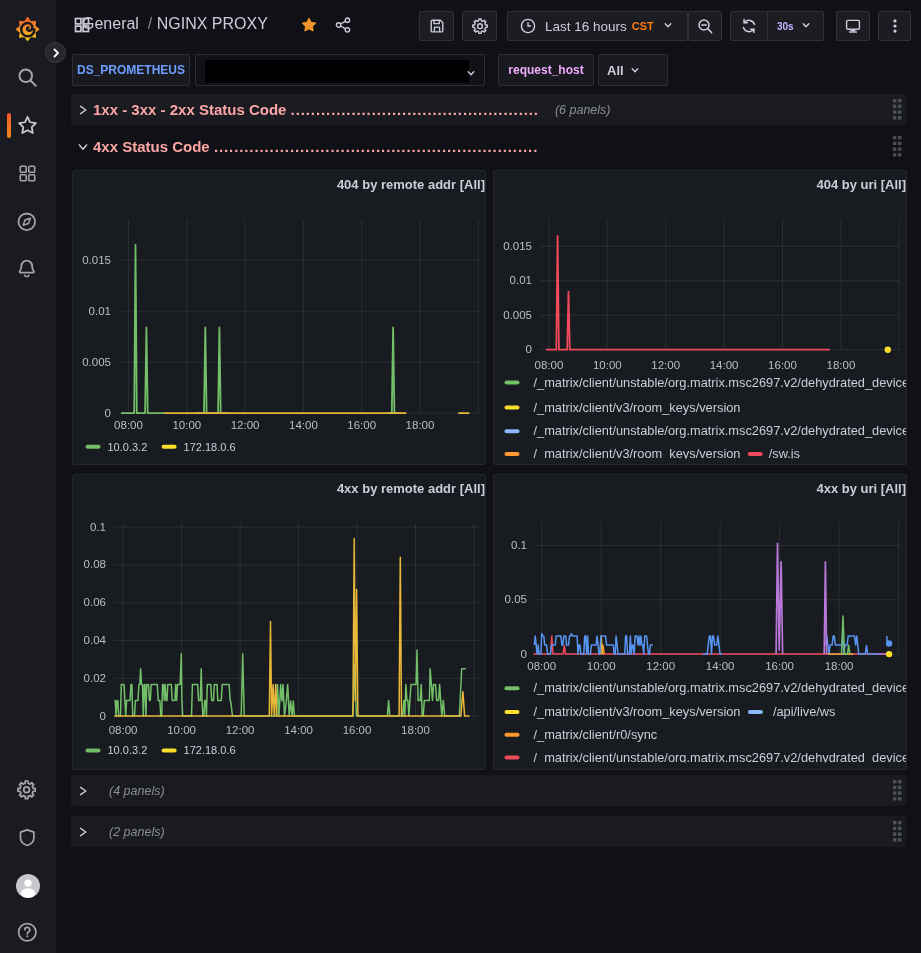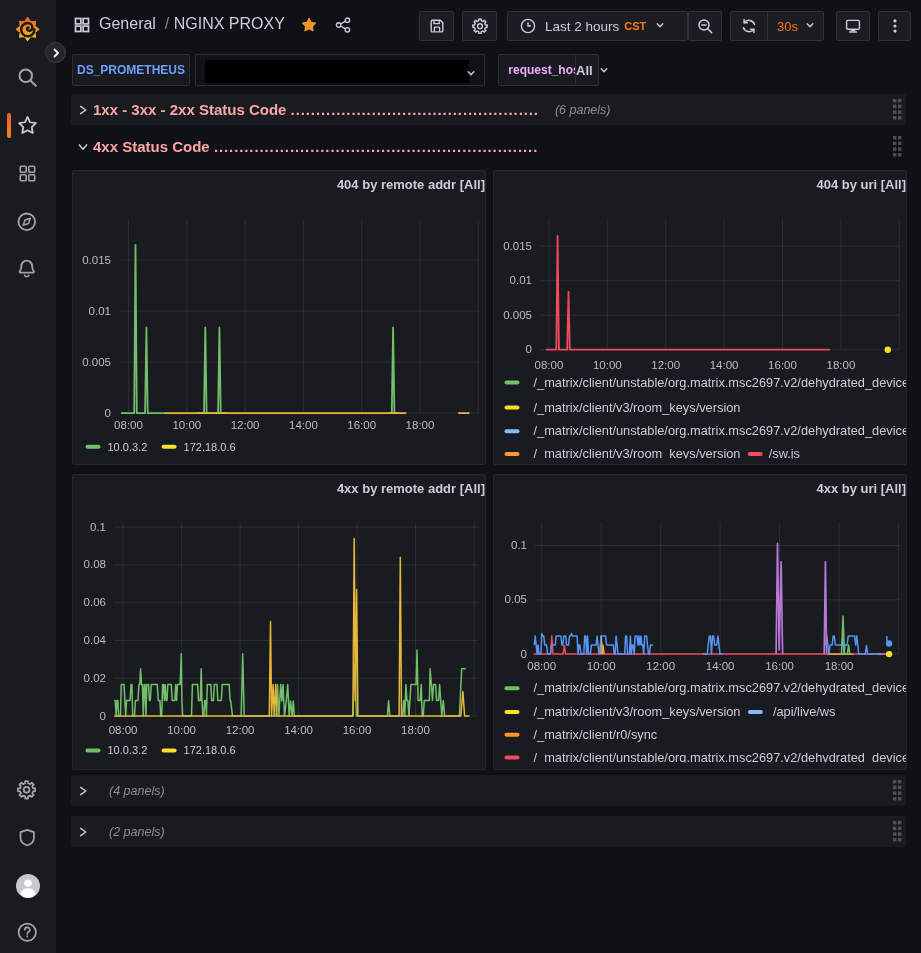--- a/index.html
+++ b/index.html
@@ -77,21 +77,21 @@
         </svg>
       </div>
     </div>
     <div id="topbar">
       <div class="abs" style="left:18px;top:17px"><svg width="16" height="16" viewBox="0 0 16 16" fill="none" style="">
           <rect x="1.5" y="1.5" width="5.4" height="5.4" stroke="#ccccdc" stroke-width="1.7"></rect>
           <rect x="9.1" y="1.5" width="5.4" height="5.4" stroke="#ccccdc" stroke-width="1.7"></rect>
           <rect x="1.5" y="9.1" width="5.4" height="5.4" stroke="#ccccdc" stroke-width="1.7"></rect>
           <rect x="9.1" y="9.1" width="5.4" height="5.4" stroke="#ccccdc" stroke-width="1.7"></rect>
         </svg></div>
-      <div class="abs" style="left:43px;top:15px;font-size:16px;color:#ccccdc;white-space:nowrap">General&nbsp; <span style="color:#85868e">/</span> NGINX PROXY</div>
+      <div class="abs" style="left:26px;top:15px;font-size:16px;color:#ccccdc;white-space:nowrap">General&nbsp; <span style="color:#85868e">/</span> NGINX PROXY</div>
       <div class="abs" style="left:245px;top:17px"><svg width="18" height="18" viewBox="0 0 18 18" fill="none" style="transform:scale(0.89);transform-origin:0 0">
           <path d="M9 1.6l2.2 4.6 5 .7-3.6 3.5.9 5-4.5-2.4-4.5 2.4.9-5L1.8 6.9l5-.7z" stroke="#f2952c" stroke-width="1.5" fill="#f2952c" stroke-linejoin="round"></path>
         </svg></div>
       <div class="abs" style="left:279px;top:17px"><svg width="16" height="16" viewBox="0 0 16 16" fill="none" style="">
           <circle cx="12.4" cy="3.2" r="2.2" stroke="#ccccdc" stroke-width="1.4"></circle>
           <circle cx="3.6" cy="8" r="2.2" stroke="#ccccdc" stroke-width="1.4"></circle>
           <circle cx="12.4" cy="12.8" r="2.2" stroke="#ccccdc" stroke-width="1.4"></circle>
           <line x1="5.6" y1="7" x2="10.5" y2="4.2" stroke="#ccccdc" stroke-width="1.4"></line>
           <line x1="5.6" y1="9" x2="10.5" y2="11.8" stroke="#ccccdc" stroke-width="1.4"></line>
         </svg></div>
@@ -106,42 +106,42 @@
         <svg width="16" height="17" viewBox="0 0 16 17" fill="none" style="">
           <path d="M6.74 2.74 L6.86 0.99 L9.14 0.99 L9.26 2.74 L10.97 3.45 L12.29 2.29 L13.91 3.91 L12.75 5.23 L13.46 6.94 L15.21 7.06 L15.21 9.34 L13.46 9.46 L12.75 11.17 L13.91 12.49 L12.29 14.11 L10.97 12.95 L9.26 13.66 L9.14 15.41 L6.86 15.41 L6.74 13.66 L5.03 12.95 L3.71 14.11 L2.09 12.49 L3.25 11.17 L2.54 9.46 L0.79 9.34 L0.79 7.06 L2.54 6.94 L3.25 5.23 L2.09 3.91 L3.71 2.29 L5.03 3.45 Z" stroke="#ccccdc" stroke-width="1.4" stroke-linejoin="round"></path>
           <circle cx="8" cy="8.2" r="2.4" stroke="#ccccdc" stroke-width="1.4"></circle>
         </svg>
       </div>
       <div class="btn" style="left:451px;width:181px;justify-content:flex-start;padding-left:12px">
         <svg width="16" height="16" viewBox="0 0 16 16" fill="none" style="">
           <circle cx="8" cy="8" r="6.6" stroke="#ccccdc" stroke-width="1.4"></circle>
           <path d="M8 4.6V8h2.6" stroke="#ccccdc" stroke-width="1.4" stroke-linecap="round"></path>
         </svg>
-        <span style="font-size:13.5px;margin-left:9px;color:#ccccdc;white-space:nowrap">Last 2 hours</span>
+        <span style="font-size:13.5px;margin-left:9px;color:#ccccdc;white-space:nowrap">Last 16 hours</span>
         <span style="font-size:11px;font-weight:bold;color:#ff780a;margin-left:5px">CST</span>
         <span style="margin-left:8px"><svg width="12" height="12" viewBox="0 0 12 12" fill="none" style="">
             <path d="M3.2 4.7l2.8 3 2.8-3" stroke="#ccccdc" stroke-width="1.4" fill="none" stroke-linecap="round" stroke-linejoin="round"></path>
           </svg></span>
       </div>
       <div class="btn" style="left:632px;width:34px">
         <svg width="16" height="16" viewBox="0 0 16 16" fill="none" style="">
           <circle cx="7" cy="7" r="5" stroke="#ccccdc" stroke-width="1.5"></circle>
           <line x1="10.8" y1="10.8" x2="14.6" y2="14.6" stroke="#ccccdc" stroke-width="1.5" stroke-linecap="round"></line>
           <line x1="4.8" y1="7" x2="9.2" y2="7" stroke="#ccccdc" stroke-width="1.5" stroke-linecap="round"></line>
         </svg>
       </div>
       <div class="btn" style="left:674px;width:94px;justify-content:flex-start;padding-left:10px">
         <svg width="16" height="16" viewBox="0 0 16 16" fill="none" style="">
           <path d="M13.6 6.4A6 6 0 0 0 3.2 4.6" stroke="#ccccdc" stroke-width="1.5" stroke-linecap="round"></path>
           <path d="M3.1 1.6v3.2h3.2" stroke="#ccccdc" stroke-width="1.5" stroke-linecap="round" stroke-linejoin="round"></path>
           <path d="M2.4 9.6a6 6 0 0 0 10.4 1.8" stroke="#ccccdc" stroke-width="1.5" stroke-linecap="round"></path>
           <path d="M12.9 14.4v-3.2H9.7" stroke="#ccccdc" stroke-width="1.5" stroke-linecap="round" stroke-linejoin="round"></path>
         </svg>
         <span style="width:1px;height:30px;background:#2f3239;margin-left:10px"></span>
-        <span style="font-size:13px;color:#f97316;margin-left:9px;font-weight:normal">30s</span>
+        <span style="font-size:10px;color:#c4b5fd;margin-left:9px;font-weight:bold">30s</span>
         <span style="margin-left:6px"><svg width="12" height="12" viewBox="0 0 12 12" fill="none" style="">
             <path d="M3.2 4.7l2.8 3 2.8-3" stroke="#ccccdc" stroke-width="1.4" fill="none" stroke-linecap="round" stroke-linejoin="round"></path>
           </svg></span>
       </div>
       <div class="btn" style="left:780px;width:34px">
         <svg width="16" height="16" viewBox="0 0 16 16" fill="none" style="">
           <rect x="1.6" y="2.4" width="12.8" height="8.8" rx="1.2" stroke="#ccccdc" stroke-width="1.4"></rect>
           <rect x="5.6" y="11.2" width="4.8" height="2.2" fill="#ccccdc"></rect>
           <line x1="4" y1="14" x2="12" y2="14" stroke="#ccccdc" stroke-width="1.4"></line>
         </svg>
@@ -159,21 +159,21 @@
     </div>
     <div class="subbtn" style="left:195px;width:290px;background:#111217;border-color:#2c2f36">
       <span style="position:absolute;left:9px;top:5px;width:264px;height:23px;background:#000"></span>
       <span style="position:absolute;right:7px;top:10px"><svg width="12" height="12" viewBox="0 0 12 12" fill="none" style="">
           <path d="M3.2 4.7l2.8 3 2.8-3" stroke="#ccccdc" stroke-width="1.4" fill="none" stroke-linecap="round" stroke-linejoin="round"></path>
         </svg></span>
     </div>
     <div class="subbtn" style="left:498px;width:96px;justify-content:center">
       <span style="font-size:12px;font-weight:bold;color:#f0abfc">request_host</span>
     </div>
-    <div class="subbtn" style="left:575px;width:24px;">
+    <div class="subbtn" style="left:598px;width:70px;padding-left:8px">
       <span style="font-size:13px;font-weight:bold;color:#ccccdc">All</span>
       <span style="margin-left:5px;margin-top:2px"><svg width="12" height="12" viewBox="0 0 12 12" fill="none" style="">
           <path d="M3.2 4.7l2.8 3 2.8-3" stroke="#ccccdc" stroke-width="1.4" fill="none" stroke-linecap="round" stroke-linejoin="round"></path>
         </svg></span>
     </div>
     <div class="rowhdr rowbg" style="top:94px">
       <span class="chev">
         <svg width="12" height="12" viewBox="0 0 12 12">
           <path d="M3.6 2.4L8.8 6l-5.2 3.6" stroke="#c7c8cf" stroke-width="1.5" fill="none" stroke-linecap="round" stroke-linejoin="round"></path>
         </svg>

